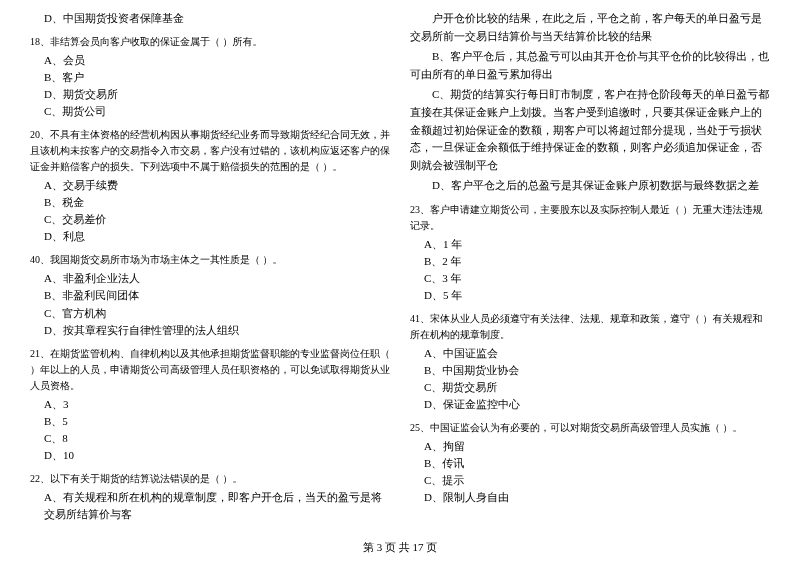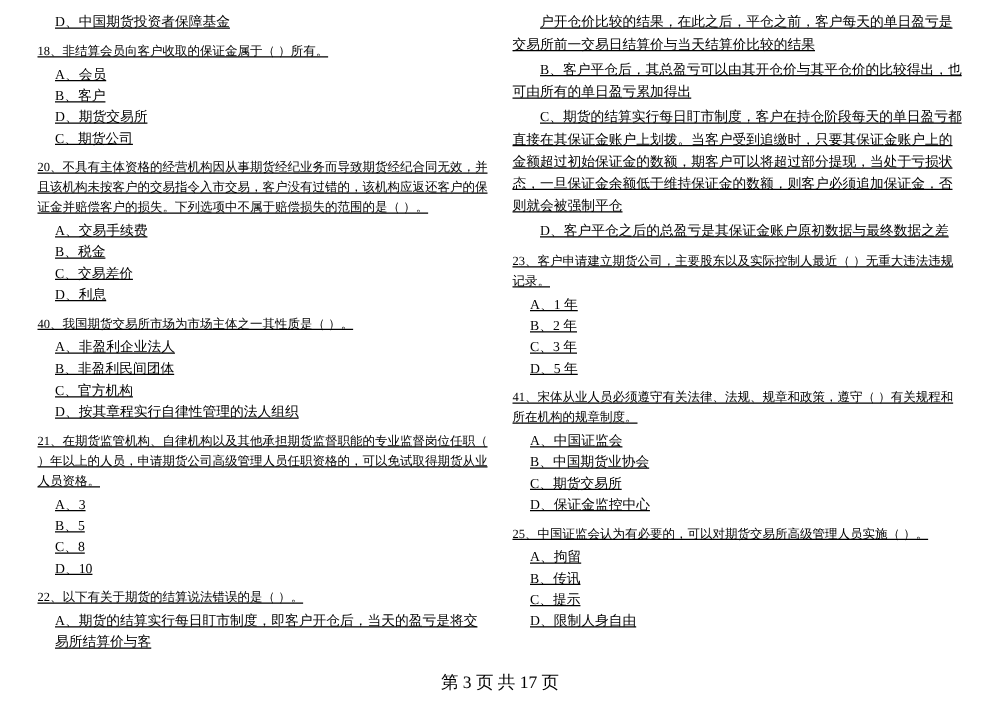--- a/index.html
+++ b/index.html
@@ -14,21 +14,20 @@
       font-family: "SimSun", "宋体", serif;
       font-size: 11px;
       color: #000;
       overflow: hidden;
     }
     .page {
       width: 800px;
       height: 565px;
       padding: 10px 30px;
       position: relative;
-      text-decoration: underline;
     }
     .content {
       display: flex;
       gap: 20px;
     }
     .col {
       flex: 1;
       min-width: 0;
     }
     .question-block {
@@ -41,21 +40,21 @@
       text-indent: 0;
       margin-bottom: 2px;
     }
     .option {
       font-size: 11px;
       line-height: 1.55;
       padding-left: 14px;
     }
     .page-footer {
       text-align: center;
-      font-size: 14px;
+      font-size: 11px;
       margin-top: 6px;
       position: absolute;
       bottom: 10px;
       width: calc(100% - 60px);
     }
     .indent-text {
       text-indent: 2em;
       font-size: 11px;
       line-height: 1.6;
     }
@@ -99,21 +98,21 @@
       <div class="question-block">
         <div class="question-title">21、在期货监管机构、自律机构以及其他承担期货监督职能的专业监督岗位任职（    ）年以上的人员，申请期货公司高级管理人员任职资格的，可以免试取得期货从业人员资格。</div>
         <div class="option">A、3</div>
         <div class="option">B、5</div>
         <div class="option">C、8</div>
         <div class="option">D、10</div>
       </div>
 
       <div class="question-block">
         <div class="question-title">22、以下有关于期货的结算说法错误的是（    ）。</div>
-        <div class="option">A、期货的结算实行每日盯市制度，即客户开仓后，当天的盈亏是将交易所结算价与客</div>
+        <div class="option">A、有关规程和所在机构的规章制度，即客户开仓后，当天的盈亏是将交易所结算价与客</div>
       </div>
 
     </div>
 
     <div class="col">
 
       <div class="question-block">
         <div class="indent-text">户开仓价比较的结果，在此之后，平仓之前，客户每天的单日盈亏是交易所前一交易日结算价与当天结算价比较的结果</div>
         <div style="margin-top:3px;" class="indent-text">B、客户平仓后，其总盈亏可以由其开仓价与其平仓价的比较得出，也可由所有的单日盈亏累加得出</div>
         <div style="margin-top:3px;" class="indent-text">C、期货的结算实行每日盯市制度，客户在持仓阶段每天的单日盈亏都直接在其保证金账户上划拨。当客户受到追缴时，只要其保证金账户上的金额超过初始保证金的数额，期客户可以将超过部分提现，当处于亏损状态，一旦保证金余额低于维持保证金的数额，则客户必须追加保证金，否则就会被强制平仓</div>

